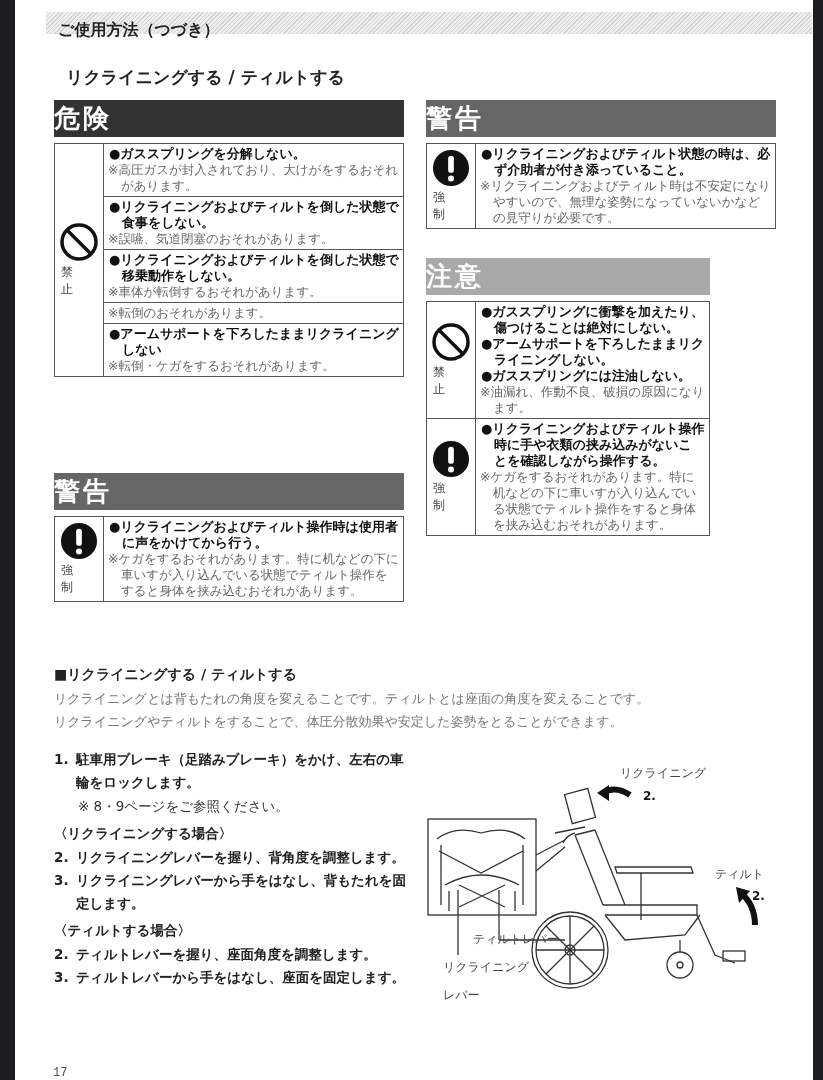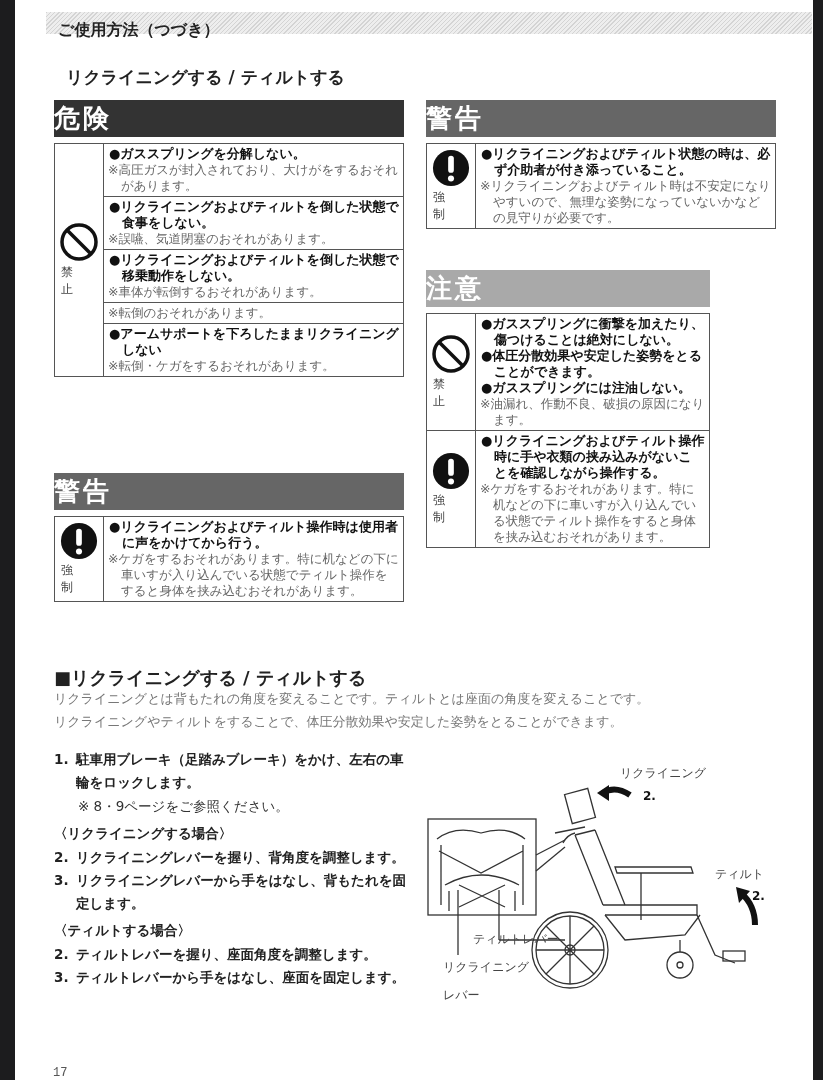--- a/index.html
+++ b/index.html
@@ -23,21 +23,21 @@
   .band.caution { background:#a9a9a9; }
   .tbl { border:1.5px solid #555; margin-top:6px; display:flex; }
   .iconcol { width:48px; border-right:1.5px solid #555; display:flex; flex-direction:column; align-items:center; justify-content:center; }
   .iconcol .lbl { font-size:12px; color:#444; letter-spacing:6px; margin-top:2px; padding-left:6px; }
   .rows { flex:1; }
   .row { padding:2px 4px 2px 4px; border-bottom:1.5px solid #555; }
   .row:last-child { border-bottom:none; }
   .b { font-size:13px; font-weight:bold; line-height:16px; color:#111; padding-left:14px; text-indent:-13px; }
   .n { font-size:12.5px; line-height:16px; color:#666; padding-left:13px; text-indent:-13px; }
 
-  .body-h { position:absolute; left:54px; top:666px; font-size:18px; font-weight:bold; color:#222; }
+  .body-h { position:absolute; left:54px; top:666px; font-size:14px; font-weight:bold; color:#222; }
   .body-p { position:absolute; left:54px; font-size:13px; color:#777; }
   .steps { position:absolute; left:54px; top:748px; width:352px; font-size:13.5px; color:#222; }
   .step { display:flex; line-height:23px; }
   .step .num { width:22px; flex:none; font-weight:bold; }
   .step .txt { flex:1; font-weight:bold; }
   .subh { line-height:25px; font-weight:bold; margin-top:3px; }
   .note { padding-left:24px; line-height:24px; font-weight:normal; color:#333; }
   .pageno { position:absolute; left:53px; top:1066px; font-size:12px; color:#555;font-family:Liberation Mono, monospace; }
 
   .figure { position:absolute; left:425px; top:755px; width:360px; height:240px; }
@@ -120,35 +120,35 @@
     </div>
     <div class="rows">
       <div class="row">
           <div class="b">●リクライニングおよびティルト状態の時は、必ず介助者が付き添っていること。</div>
           <div class="n">※リクライニングおよびティルト時は不安定になりやすいので、無理な姿勢になっていないかなどの見守りが必要です。</div>
         </div>
     </div>
   </div>
 </div>
 
-<div class="box" style="left:426px; top:270px; width:284px;border-radius:6px;">
+<div class="box" style="left:426px; top:258px; width:284px;border-radius:6px;">
   <div class="band caution">注意</div>
   <div class="tbl" style="flex-direction:column;">
     <div style="display:flex; border-bottom:1.5px solid #555;">
       <div class="iconcol">
         <svg width="40" height="40" viewBox="0 0 40 40">
             <circle cx="20" cy="20" r="17" fill="none" stroke="#111" stroke-width="3.5"></circle>
             <line x1="8" y1="8" x2="32" y2="32" stroke="#111" stroke-width="3.5"></line>
           </svg>
         <div class="lbl">禁 止</div>
       </div>
       <div class="rows">
           <div class="row">
         <div class="b">●ガススプリングに衝撃を加えたり、傷つけることは絶対にしない。</div>
-        <div class="b">●体圧分散効果や安定した姿勢をとることができます。</div>
+        <div class="b">●アームサポートを下ろしたままリクライニングしない。</div>
         <div class="b">●ガススプリングには注油しない。</div>
         <div class="n">※油漏れ、作動不良、破損の原因になります。</div>
       </div>
         </div>
     </div>
     <div style="display:flex;">
       <div class="iconcol">
         <svg width="38" height="38" viewBox="0 0 40 40">
             <circle cx="20" cy="20" r="19" fill="#111"></circle>
             <rect x="17" y="7" width="6" height="18" rx="3" fill="#fff"></rect>

